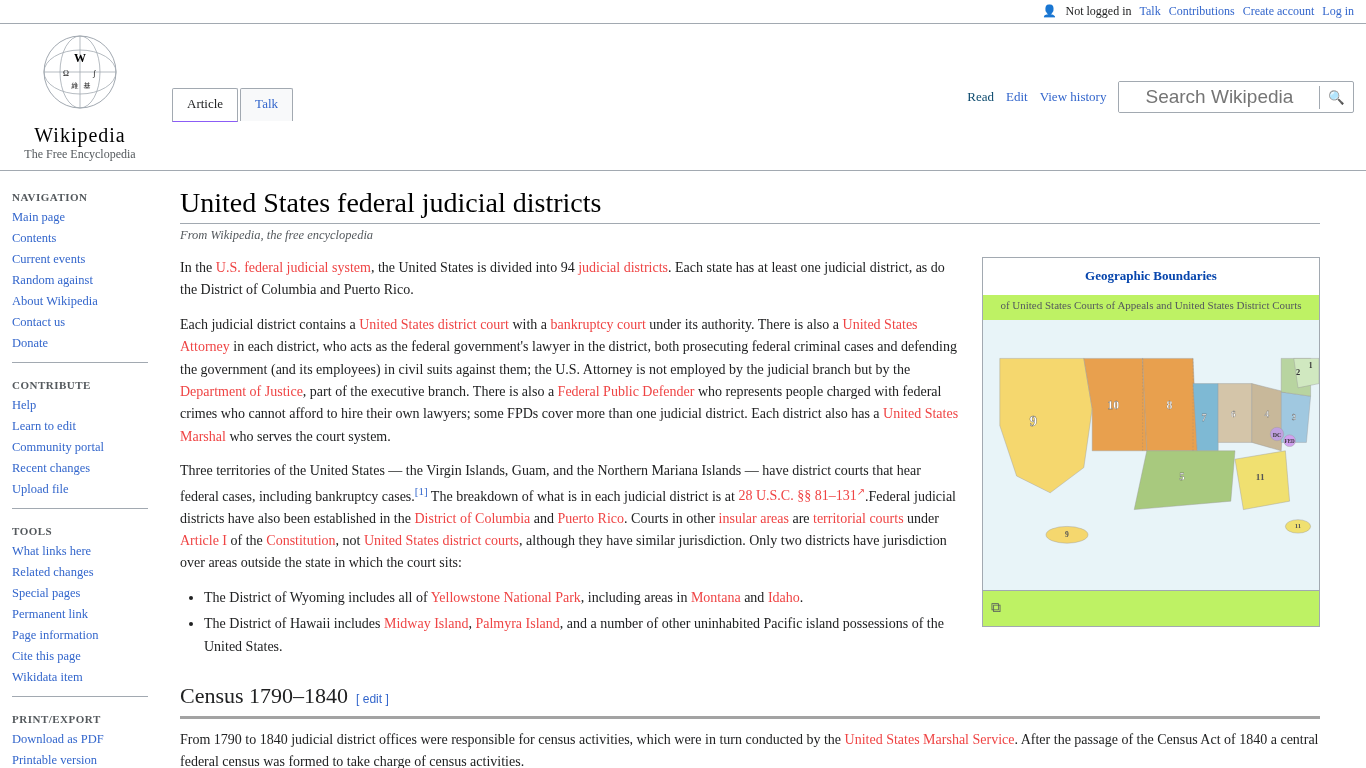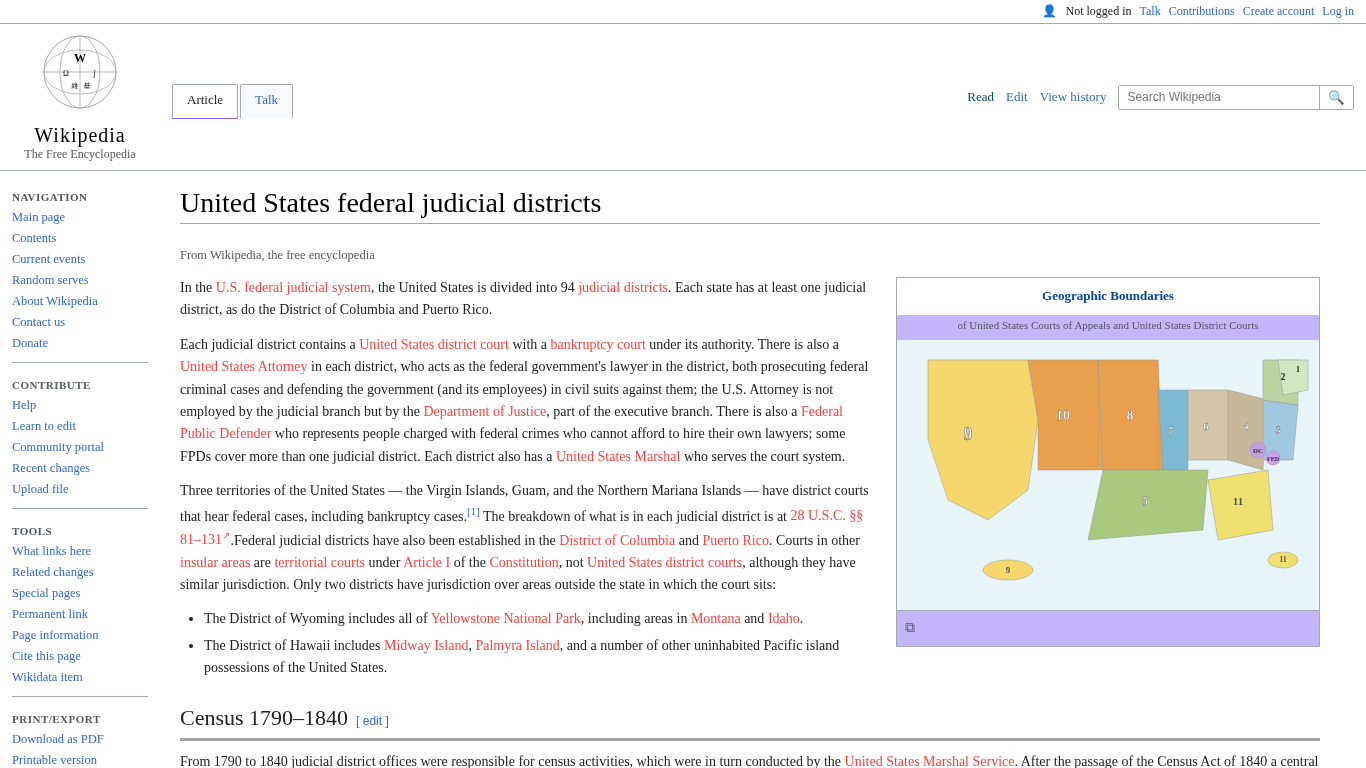--- a/index.html
+++ b/index.html
@@ -110,23 +110,24 @@
       align-items: center;
       border: 1px solid #a2a9b1;
       border-radius: 2px;
       overflow: hidden;
       background: #fff;
     }
     #search-input {
       border: none;
       outline: none;
       padding: 4px 8px;
-      font-size: 12px;
+      font-size: 19px;
       width: 200px;
       color: #14532d;
+      text-align: center;
     }
     #search-button {
       background: #fff;
       border: none;
       border-left: 1px solid #a2a9b1;
       padding: 4px 8px;
       cursor: pointer;
       color: #54595d;
     }
 
@@ -170,27 +171,28 @@
       flex: 1;
       padding: 16px 20px;
       max-width: 1180px;
     }
     #page-title {
       font-family: 'Linux Libertine', Georgia, serif;
       font-size: 28px;
       font-weight: normal;
       border-bottom: 1px solid #a2a9b1;
       padding-bottom: 4px;
-      margin-bottom: 24px;
+      margin-bottom: 4px;
       color: #000;
     }
     #page-subtitle {
       font-size: 12.5px;
       color: #54595d;
       margin-bottom: 14px;
+      font-style: italic;
     }
     .content-body {
       line-height: 1.6;
       font-size: 14px;
     }
     .content-body p {
       margin-bottom: 12px;
     }
     .wiki-link {
       color: #ef4444;
@@ -207,22 +209,22 @@
       vertical-align: super;
       text-decoration: none;
     }
 
     
     #map-box {
       float: right;
       clear: right;
       margin: 0 0 16px 20px;
       border: 1px solid #a2a9b1;
-      background: #c4b5fd;
-      width: 424px;
+      background: #bef264;
+      width: 338px;
       font-size: 12px;
     }
     #map-box-title {
       background: #fff;
       text-align: center;
       padding: 8px;
       font-size: 13px;
       font-weight: bold;
       color: #0645ad;
     }
@@ -344,21 +346,21 @@
   </div>
 </div>
 
 <div id="main-container">
 
   <nav id="sidebar">
     <div class="sidebar-section-title">Navigation</div>
     <a class="sidebar-link" href="#">Main page</a>
     <a class="sidebar-link" href="#">Contents</a>
     <a class="sidebar-link" href="#">Current events</a>
-    <a class="sidebar-link" href="#">Random serves</a>
+    <a class="sidebar-link" href="#">Random against</a>
     <a class="sidebar-link" href="#">About Wikipedia</a>
     <a class="sidebar-link" href="#">Contact us</a>
     <a class="sidebar-link" href="#">Donate</a>
 
     <hr class="sidebar-divider">
     <div class="sidebar-section-title">Contribute</div>
     <a class="sidebar-link" href="#">Help</a>
     <a class="sidebar-link" href="#">Learn to edit</a>
     <a class="sidebar-link" href="#">Community portal</a>
     <a class="sidebar-link" href="#">Recent changes</a>

